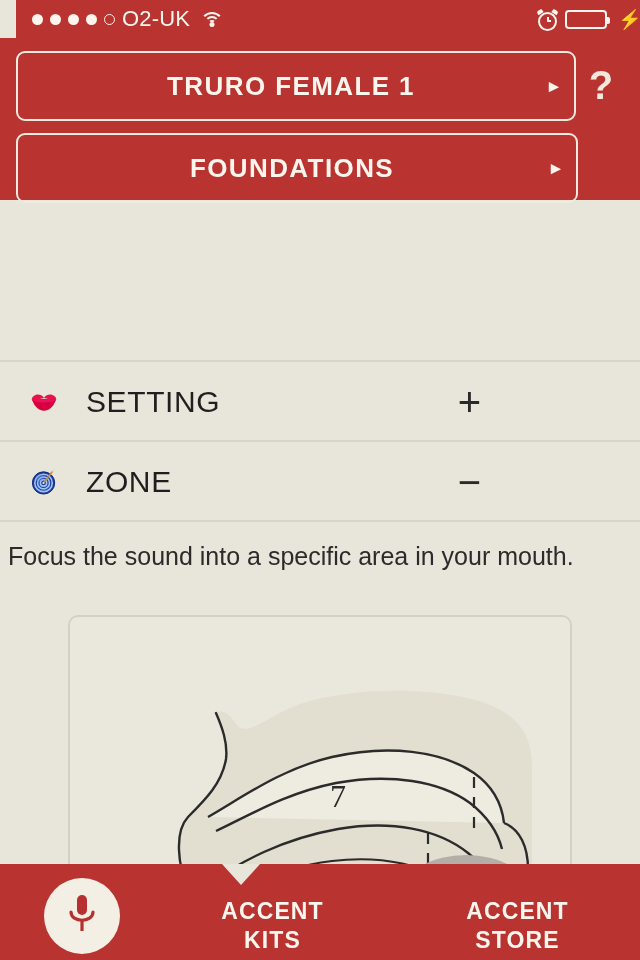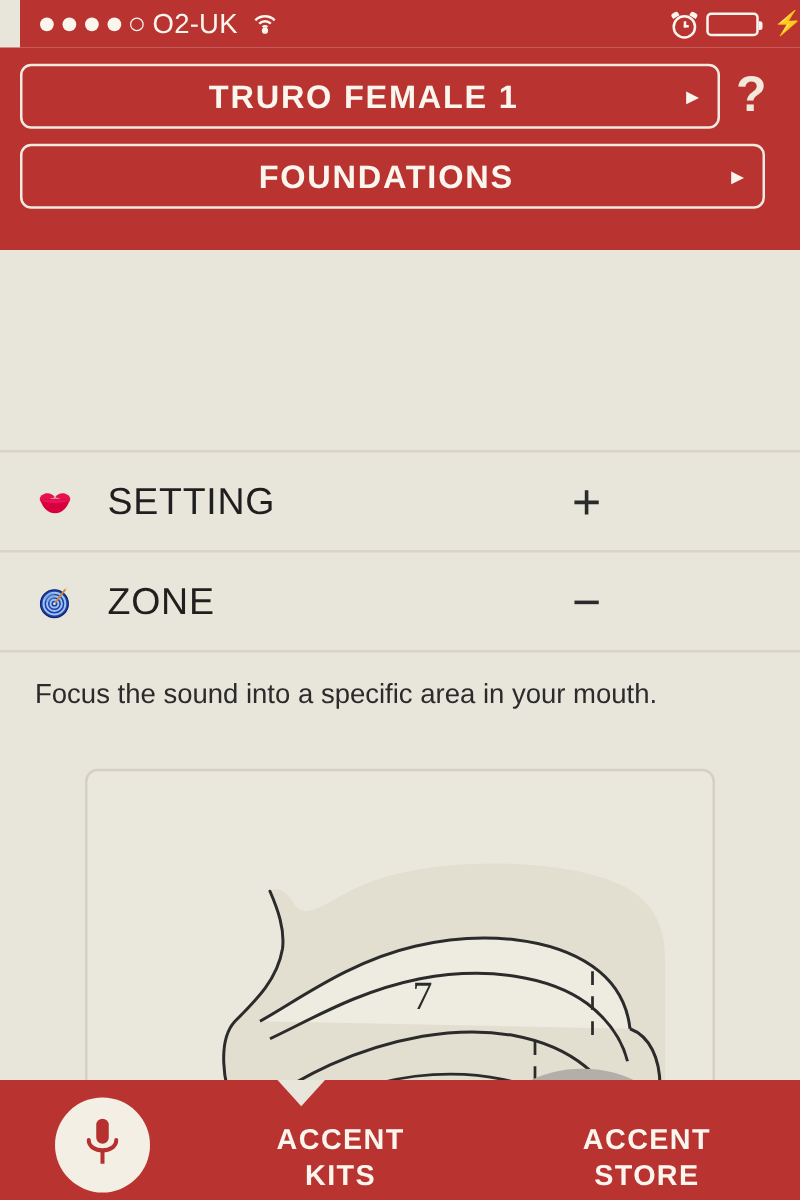--- a/index.html
+++ b/index.html
@@ -55,39 +55,39 @@
   .bolt { font-size:19px; line-height:1; margin-left:3px; }
 
   
   .header {
     position:absolute; top:38px; left:0; width:640px; height:162px;
     background:#B93330;
     padding:13px 0 0 0;
   }
   .hdr-row { display:flex; align-items:center; padding:0 16px; }
   .pill {
-    flex:1; height:52px; border:2px solid #F0EAE0; border-radius:9px;
+    flex:1; height:70px; border:2px solid #F0EAE0; border-radius:9px;
     display:flex; align-items:center; position:relative;
     background:transparent;
     justify-content:flex-end;
   }
   .pill .label {
     flex:1; text-align:center; color:#FAF6EE; font-weight:700;
     font-size:26px; letter-spacing:1.4px; padding-left:24px;
   }
   .pill .chev {
     width:34px; text-align:center; color:#FAF6EE; font-size:17px;
     line-height:1; padding-right:6px;
   }
   .help {
     width:46px; text-align:center; color:#F2E9DC;
     font-size:40px; font-weight:700; line-height:1; margin-left:2px;
     margin-top:-2px;
   }
-  .hdr-row.second { margin-top:12px; padding-right:28px; }
+  .hdr-row.second { margin-top:12px; padding-right:62px; }
 
   
   .intro {
     position:absolute; top:200px; left:0; width:640px;
     padding:26px 26px 24px;
     text-align:center; color:#2E2E2E;
     font-size:25px; line-height:1.37;
   }
   .divider { position:absolute; left:0; width:640px; height:2px;
              background:#D9D5C6; }
@@ -102,21 +102,21 @@
   .row .pm { font-size:40px; color:#2A2A2A; line-height:1; font-weight:300;
              padding-right:6px; }
 
   
   .lips { width:26px; height:17px; position:relative; }
   
   .target { width:26px; height:26px; position:relative; }
 
   .zonedesc {
     position:absolute; left:0; width:640px;
-    padding:0 28px; font-size:22px; color:#2B2B2B;
+    padding:0 8px; font-size:25px; color:#2B2B2B;
   }
 
   
   .card {
     position:absolute; left:68px; top:615px; width:504px; height:300px;
     border:2px solid #D5D1C2; border-radius:10px;
     background:#EAE7DC; overflow:hidden;
   }
   .card svg { display:block; }
 

